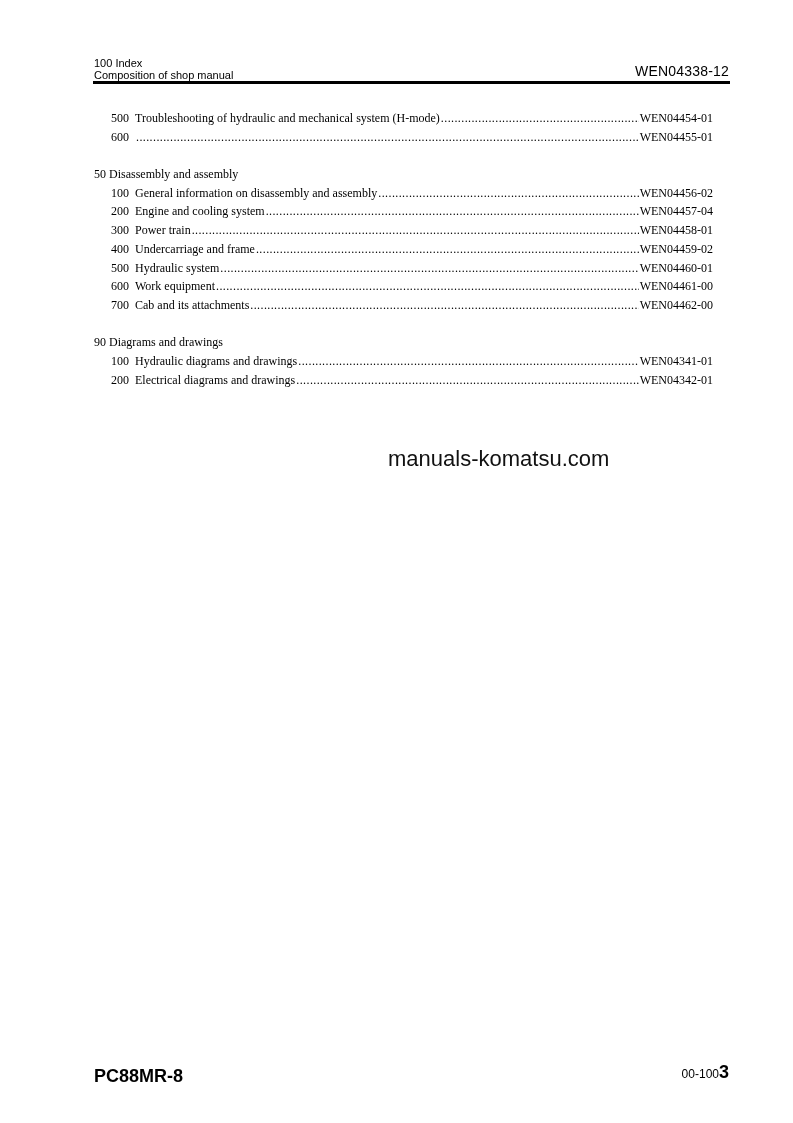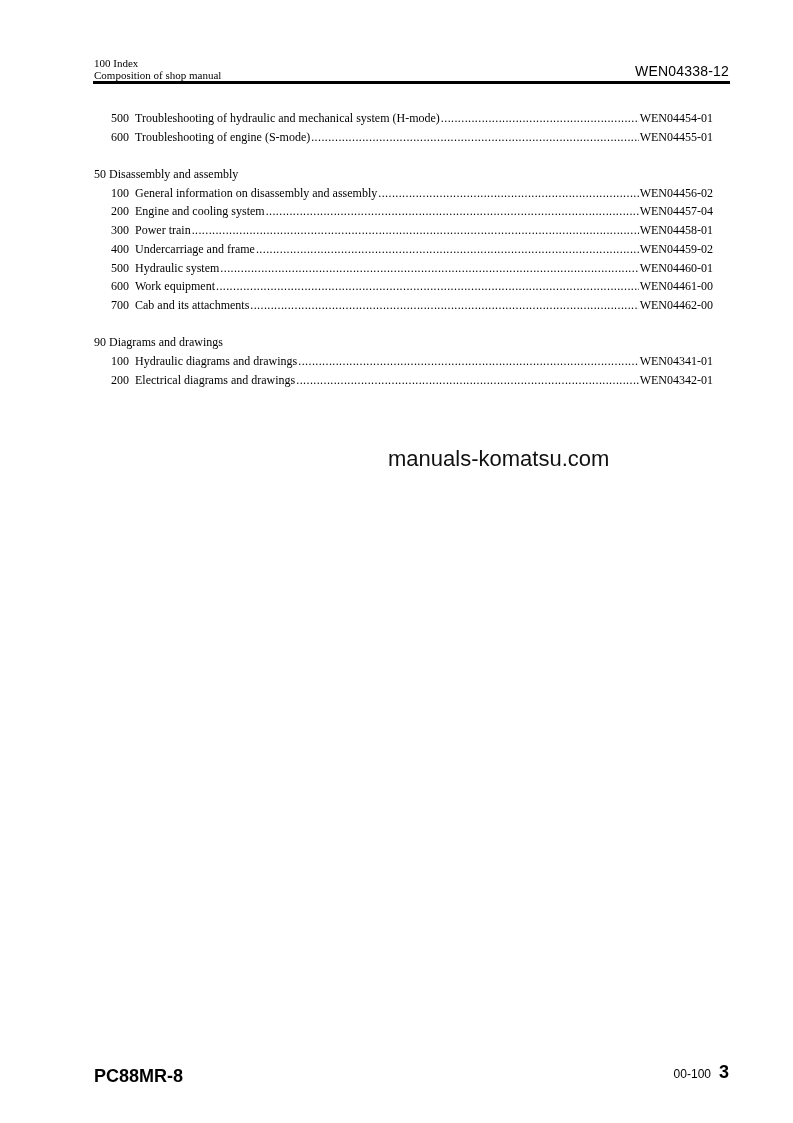--- a/index.html
+++ b/index.html
@@ -14,21 +14,20 @@
       overflow: hidden;
       font-family: "Liberation Sans", sans-serif;
       color: #000;
     }
     .header-left {
       position: absolute;
       left: 94px;
       top: 57px;
       font-size: 11px;
       line-height: 12px;
-      font-family: Liberation Serif, serif;
     }
     .header-right {
       position: absolute;
       right: 64px;
       top: 63px;
       font-size: 14px;
       line-height: 16px;
       letter-spacing: 0.2px;
     }
     .header-rule {
@@ -102,21 +101,20 @@
       top: 1066px;
       font-size: 18px;
       font-weight: bold;
     }
     .footer-right {
       position: absolute;
       right: 64px;
       top: 1062px;
       display: flex;
       align-items: baseline;
-      gap: 8px;
     }
     .footer-right .doc {
       font-size: 12px;
     }
     .footer-right .page {
       font-size: 18px;
       font-weight: bold;
     }
   </style>
 </head>
@@ -132,21 +130,20 @@
 <div class="toc">
 
   <div class="entry">
     <span class="num">500</span>
     <span class="label">Troubleshooting of hydraulic and mechanical system (H-mode)</span>
     <span class="dots"></span>
     <span class="code">WEN04454-01</span>
   </div>
   <div class="entry">
     <span class="num">600</span>
-    <span class="label">Troubleshooting of engine (S-mode)</span>
     <span class="dots"></span>
     <span class="code">WEN04455-01</span>
   </div>
 
   <div class="gap"></div>
 
   <div class="section-title">50 Disassembly and assembly</div>
   <div class="entry">
     <span class="num">100</span>
     <span class="label">General information on disassembly and assembly</span>

